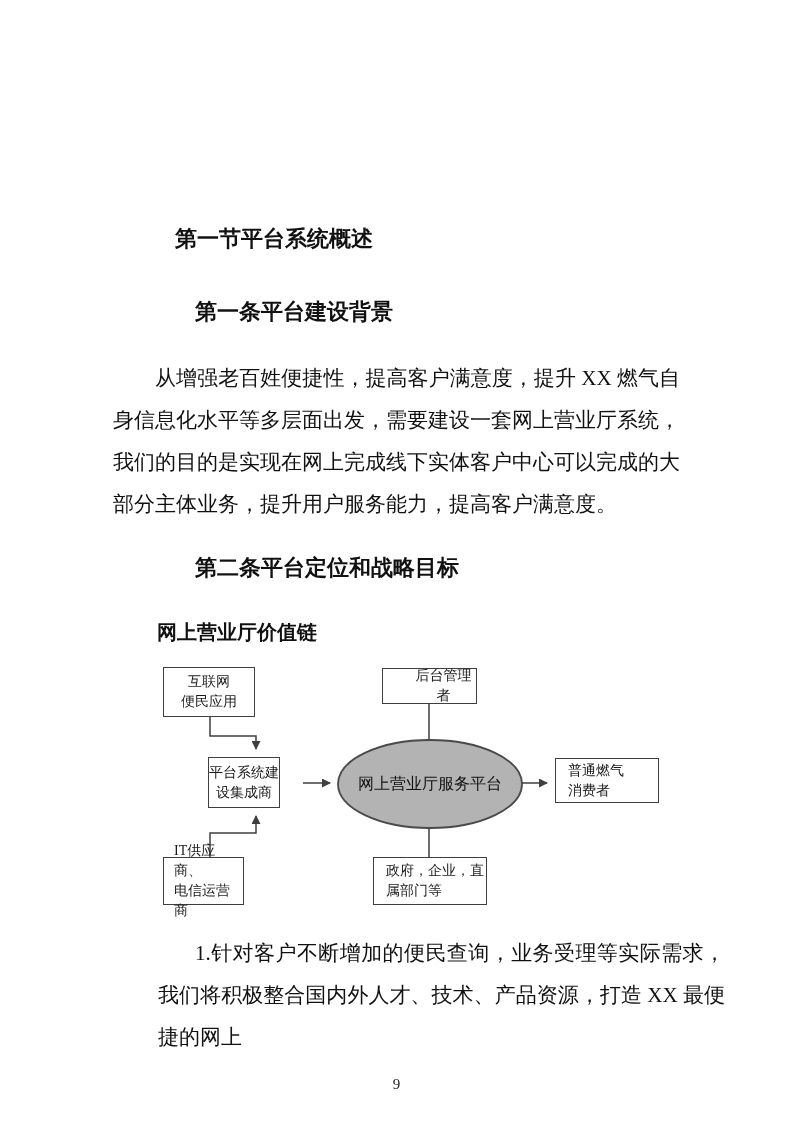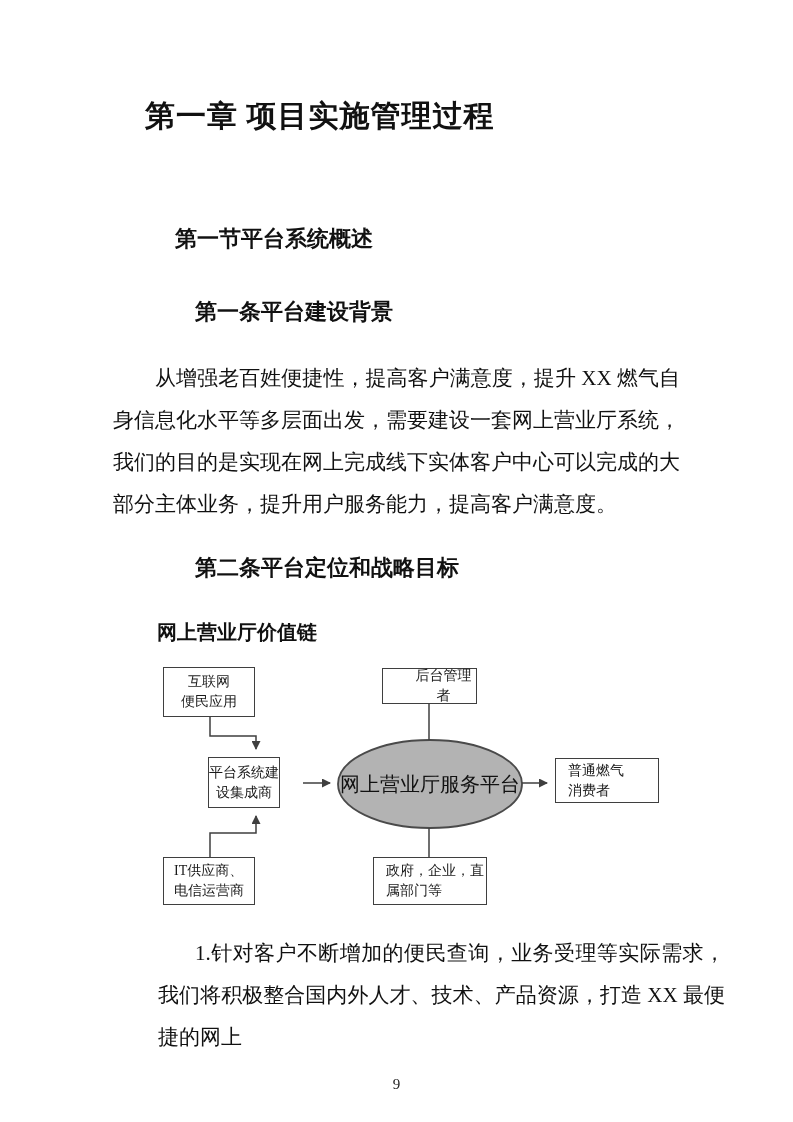--- a/index.html
+++ b/index.html
@@ -80,48 +80,47 @@
     color: #1a1a1a;
   }
   .dnode.align-left {
     justify-content: flex-start;
     text-align: left;
   }
   .node-internet     { left: 23px;  top: 7px;   width: 92px;  height: 50px; }
   .node-backend      { left: 242px; top: 8px;   width: 95px;  height: 36px; padding-left: 28px; }
   .node-integrator   { left: 68px;  top: 97px;  width: 72px;  height: 51px; }
   .node-consumer     { left: 415px; top: 98px;  width: 104px;  height: 45px; padding-left: 12px; }
-  .node-itsupplier   { left: 23px;  top: 197px; width: 92px;  height: 48px; padding-left: 10px; }
+  .node-itsupplier   { left: 23px;  top: 197px; width: 81px;  height: 48px; padding-left: 10px; }
   .node-government   { left: 233px; top: 197px; width: 114px; height: 48px; padding-left: 12px; }
   .ellipse-label {
     position: absolute;
     left: 198px; top: 80px;
     width: 184px; height: 88px;
     display: flex;
     align-items: center;
     justify-content: center;
-    font-size: 20px;
+    font-size: 16px;
     color: #111111;
     white-space: nowrap;
   }
   .page-number {
     position: absolute;
     left: 0; top: 1076px;
     width: 100%;
     text-align: center;
     font-size: 15px;
     color: #222222;
   }
 </style>
 </head>
 <body>
 
 <div class="page">
 
-  <div class="chapter-title">第一章 项目实施管理过程</div>
 
   <div class="section-heading">第一节平台系统概述</div>
 
   <div class="article-heading article-1">第一条平台建设背景</div>
 
   <div class="body-para para-1">从增强老百姓便捷性，提高客户满意度，提升 XX 燃气自身信息化水平等多层面出发，需要建设一套网上营业厅系统，我们的目的是实现在网上完成线下实体客户中心可以完成的大部分主体业务，提升用户服务能力，提高客户满意度。</div>
 
   <div class="article-heading article-2">第二条平台定位和战略目标</div>
 
   <div class="diagram-caption">网上营业厅价值链</div>

